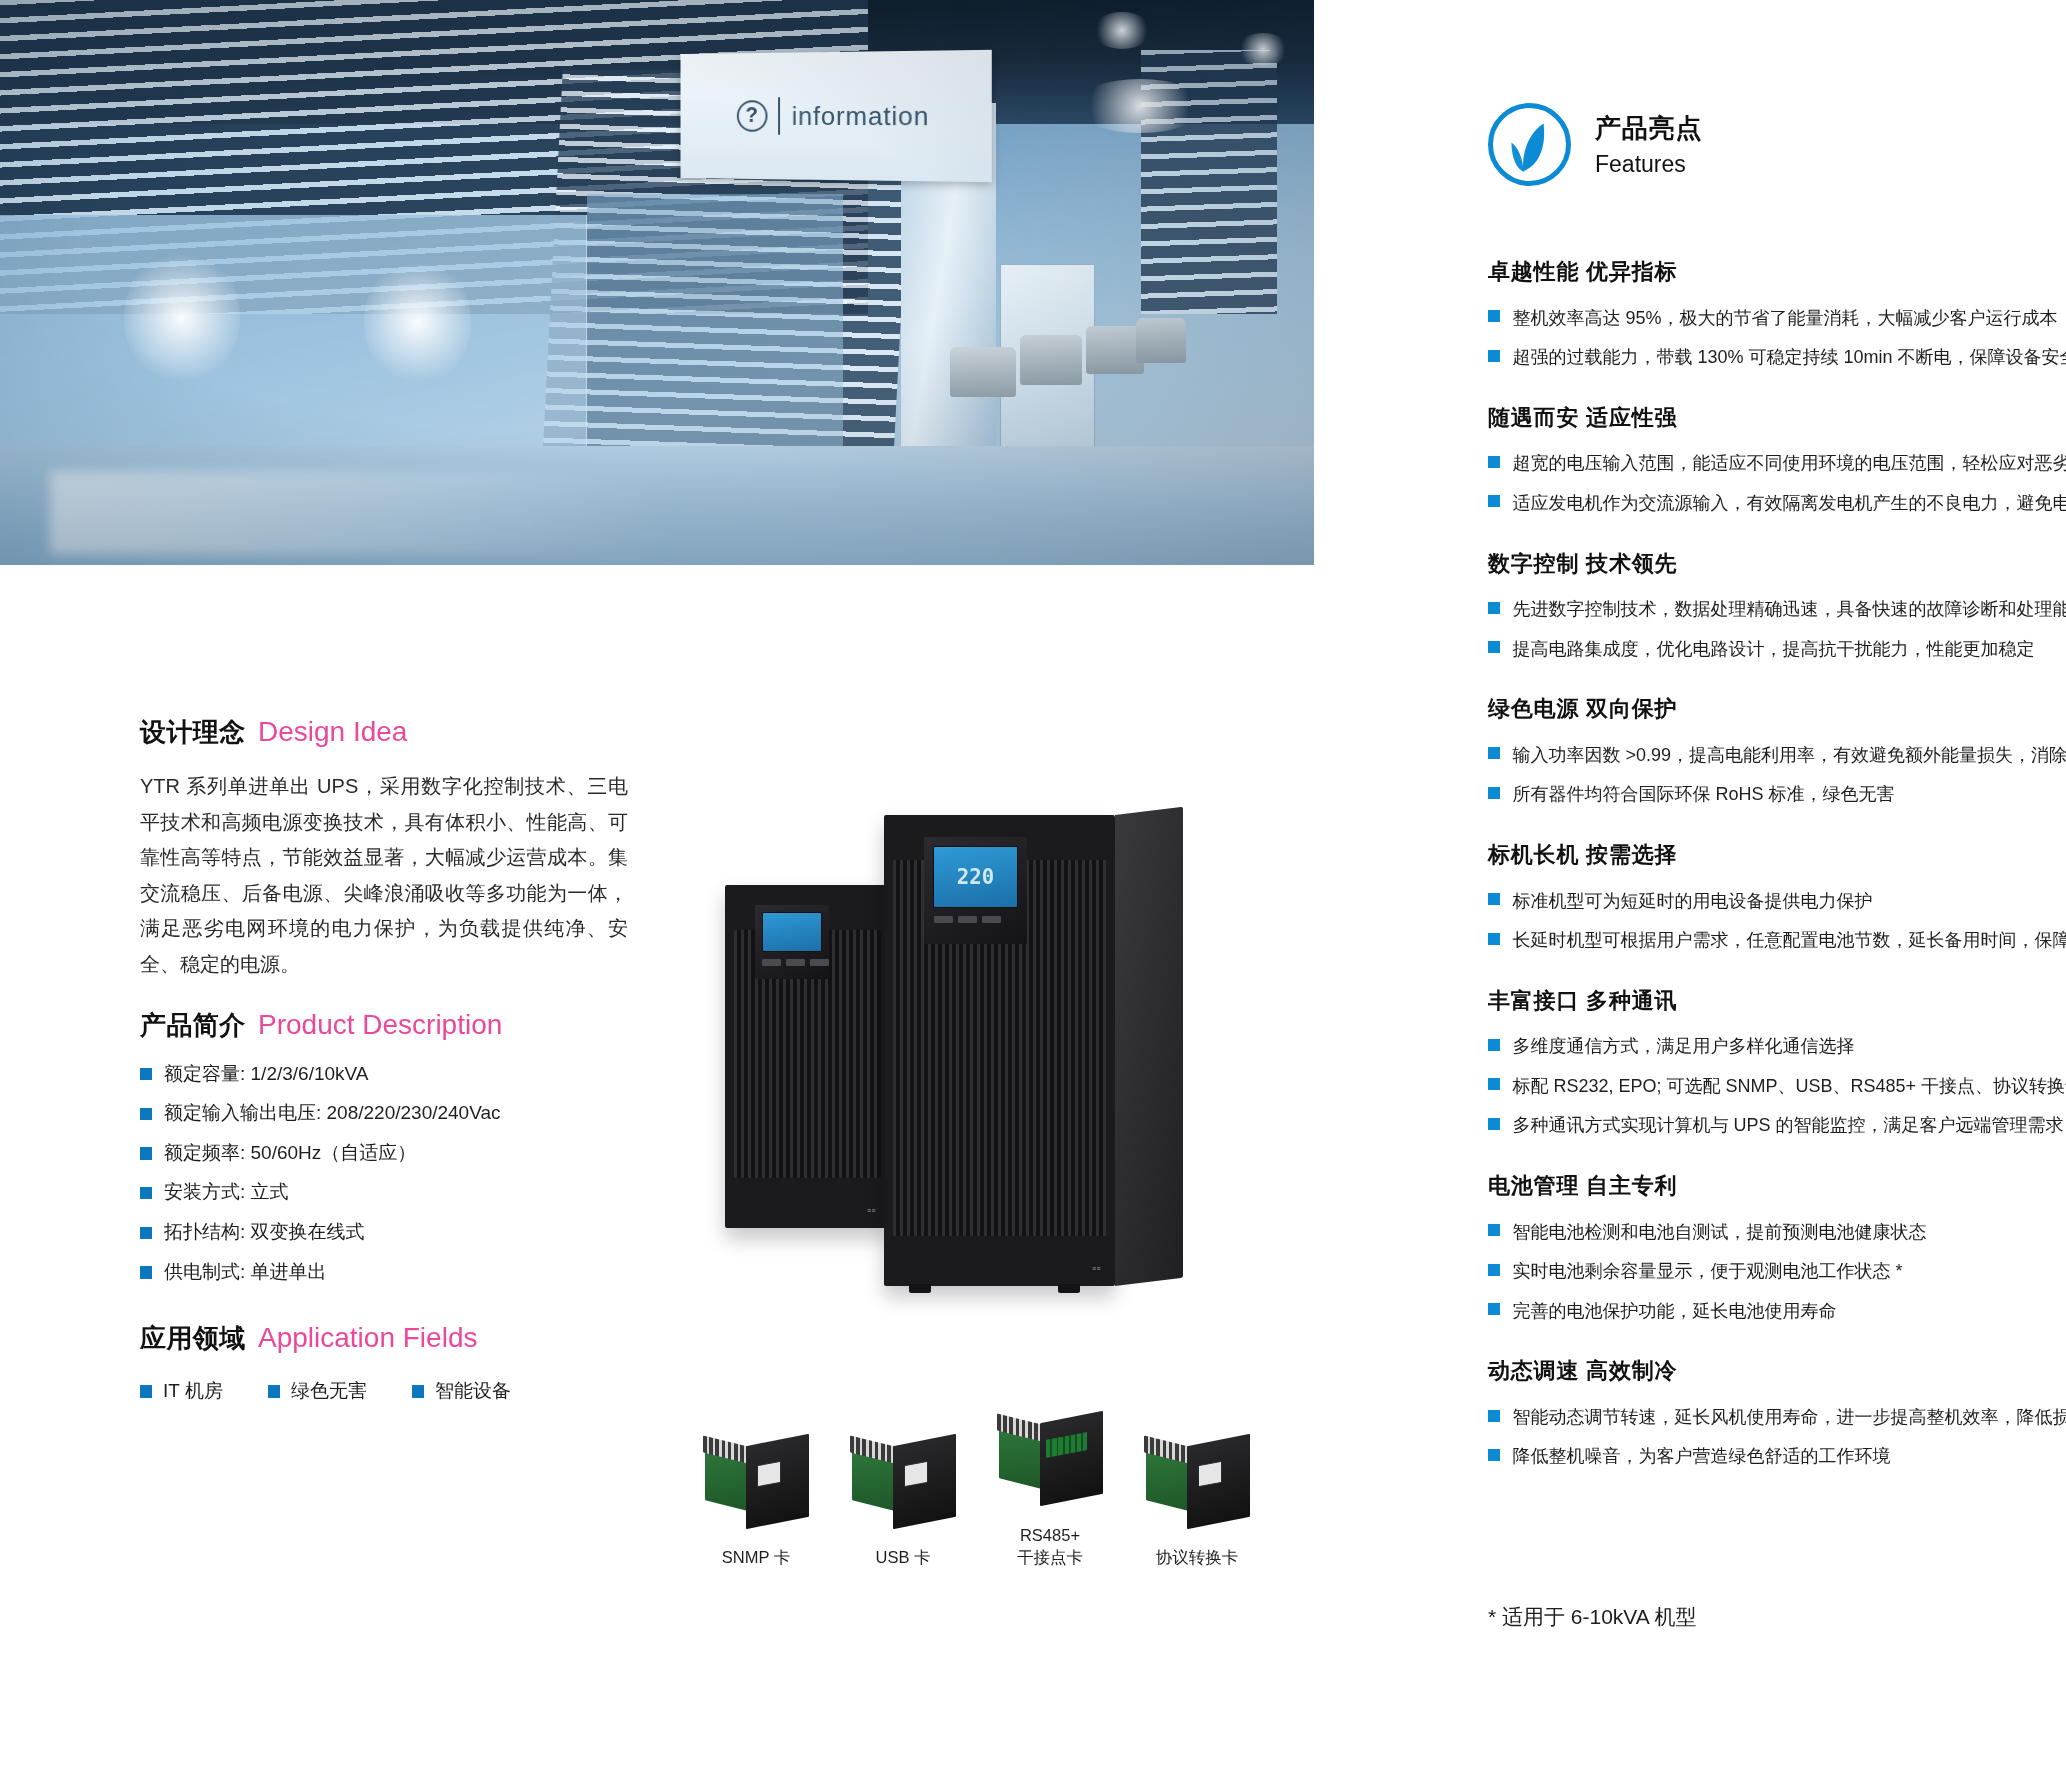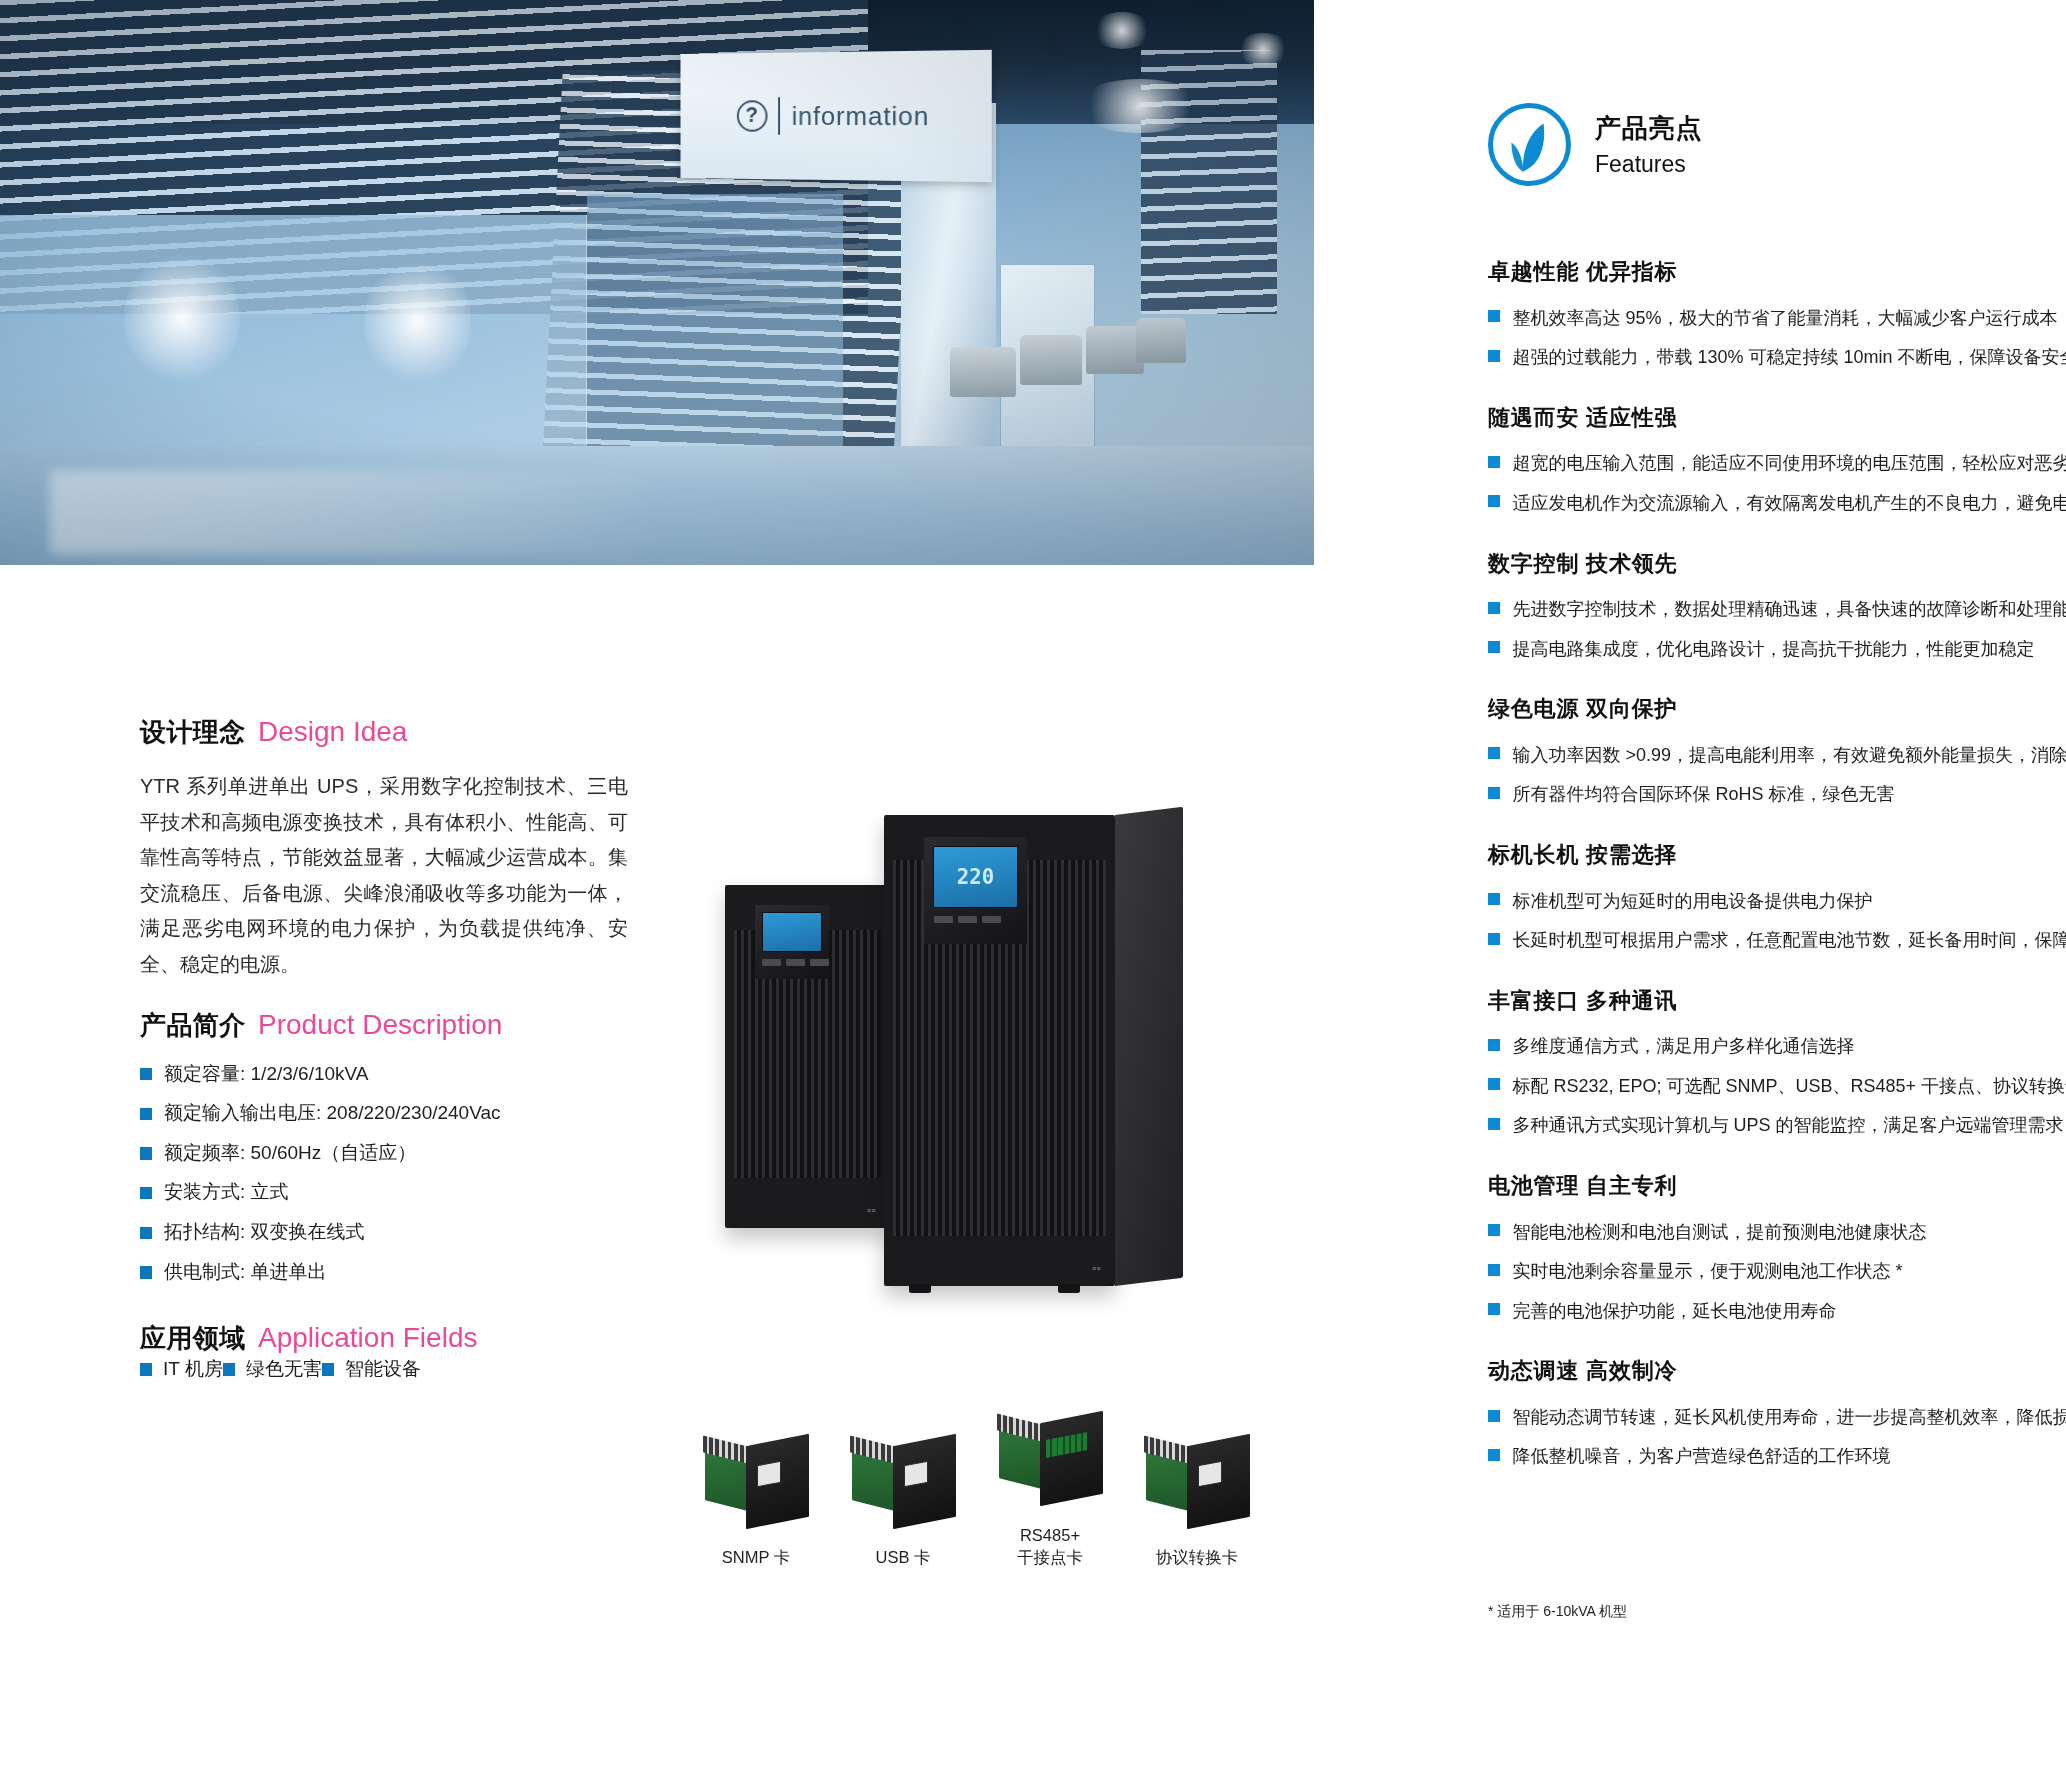--- a/index.html
+++ b/index.html
@@ -116,21 +116,21 @@
   .body-para {
     margin-top:19px; font-size:20px; line-height:1.78; color:#2a2a2a;
     text-align:justify;
   }
 
   .spec-list { margin-top:18px; }
   .spec-item { display:flex; align-items:flex-start; gap:11.6px; margin-bottom:14px; }
   .bullet-sq { width:12.4px; height:12.4px; background:#0C77BC; flex:0 0 12.4px; margin-top:7.4px; }
   .spec-text { font-size:19px; line-height:1.35; color:#1e1e1e; }
 
-  .app-row { display:flex; }
+  .app-row { margin-top:22px; display:flex; gap:45px; }
   .app-item { display:flex; align-items:center; gap:10.7px; }
   .app-item .bullet-sq { margin-top:0; }
   .app-text { font-size:19px; color:#1e1e1e; }
 
   
   .ups-stage { position:absolute; left:702px; top:798px; width:517px; height:545px; }
   .ups {
     position:absolute; background:#1b1b1d; border-radius:2.1px;
     box-shadow: 0 10.7px 20.7px rgba(0,0,0,.22);
   }
@@ -220,21 +220,21 @@
   .fgroup h3 {
     font-size:22px; font-weight:bold; color:#111; letter-spacing:0.8px;
     margin-bottom:16.5px;
   }
   .fitem { display:flex; align-items:flex-start; gap:12.4px; margin-bottom:10.7px; }
   .fbullet { width:12px; height:12px; background:#0C8BD4; flex:0 0 12px; margin-top:6.6px; }
   .ftext { font-size:18px; line-height:1.6; color:#1e1e1e; max-width:963px; }
 
   .footnote {
     position:absolute; left:1488px; top:1603px;
-    font-size:14px; color:#1e1e1e;
+    font-size:21px; color:#1e1e1e;
   }
 </style>
 </head>
 <body>
 
 <div class="page">
 
   <div class="hero">
     <div class="hero-ceiling"></div>
     <div class="hero-slats"></div>

